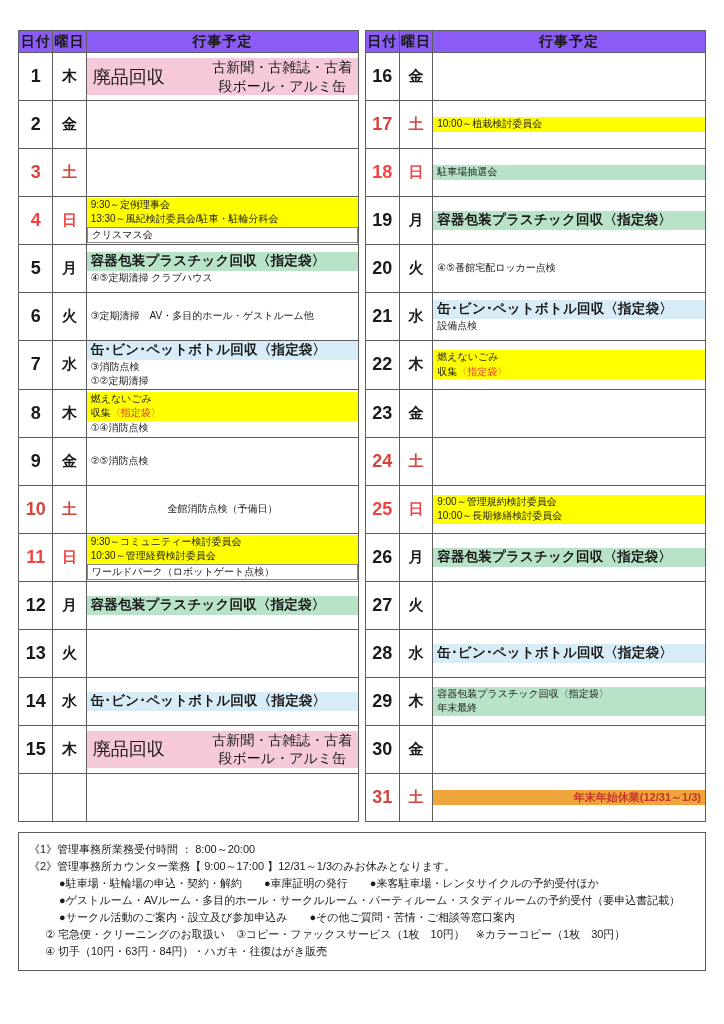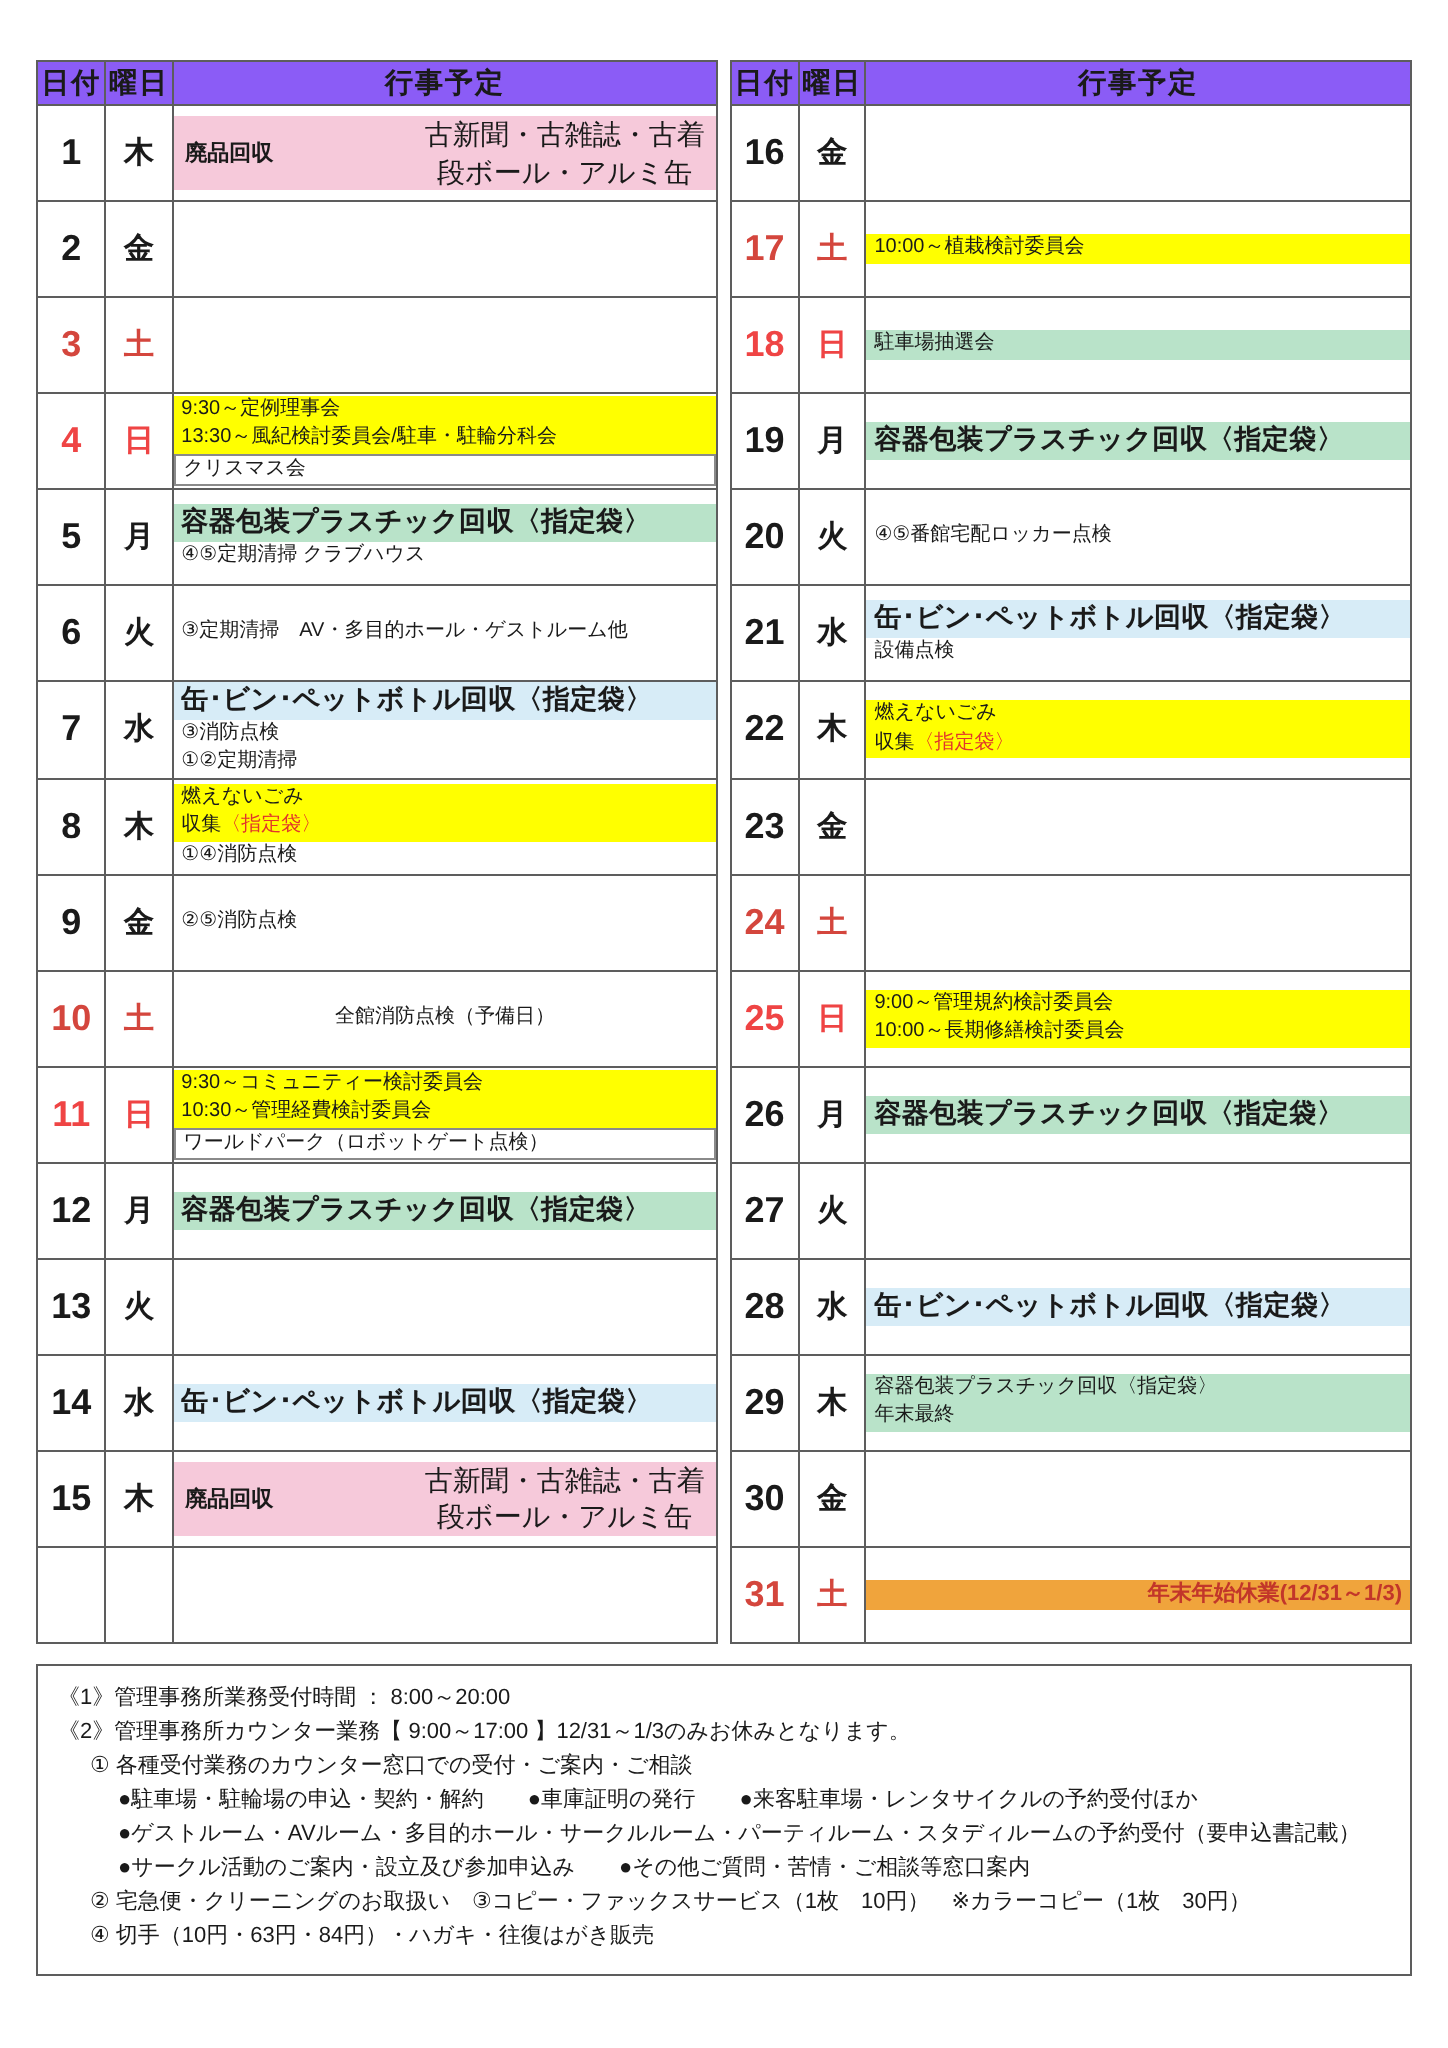--- a/index.html
+++ b/index.html
@@ -70,21 +70,21 @@
   .blue{background:#d7ecf7;}
   .green{background:#b9e3c9;}
   .orange{background:#f0a43c;text-align:right;font-weight:bold;color:#c2362a;font-size:11px;}
   .white{background:#ffffff;}
   .red-t{color:#e2352b;}
   .bordered{border:1px solid #8a8a8a;}
   .center{text-align:center;}
 
   
   .pinkblock{background:#f6c9da;display:flex;align-items:center;height:100%;}
-  .pinkblock .l{font-size:11px;font-weight:bold;padding-left:6px;}
+  .pinkblock .l{font-size:18px;font-weight:normal;padding-left:6px;}
   .pinkblock .r{margin-left:auto;text-align:center;font-size:14px;line-height:1.3;padding-right:6px;}
 
   
   .notes{
     margin-top:10px;
     border:1px solid #5d5d5d;
     box-sizing:border-box;
     width:688px;
     padding:8px 10px 10px 10px;
     font-size:11px;
@@ -400,21 +400,20 @@
               <div class="line orange">年末年始休業(12/31～1/3)</div>
             </div>
           </td>
         </tr>
       </tbody>
   </table>
 
   <div class="notes">
     <div class="n1">《1》管理事務所業務受付時間 ： 8:00～20:00</div>
     <div class="n1">《2》管理事務所カウンター業務【 9:00～17:00 】12/31～1/3のみお休みとなります。</div>
-    <div class="n1 ind1">① 各種受付業務のカウンター窓口での受付・ご案内・ご相談</div>
     <div class="n1 ind2">●駐車場・駐輪場の申込・契約・解約　　●車庫証明の発行　　●来客駐車場・レンタサイクルの予約受付ほか</div>
     <div class="n1 ind2">●ゲストルーム・AVルーム・多目的ホール・サークルルーム・パーティルーム・スタディルームの予約受付（要申込書記載）</div>
     <div class="n1 ind2">●サークル活動のご案内・設立及び参加申込み　　●その他ご質問・苦情・ご相談等窓口案内</div>
     <div class="n1 ind1">② 宅急便・クリーニングのお取扱い　③コピー・ファックスサービス（1枚　10円）　※カラーコピー（1枚　30円）</div>
     <div class="n1 ind1">④ 切手（10円・63円・84円）・ハガキ・往復はがき販売</div>
   </div>
 
 </div>
 
 </body></html>

